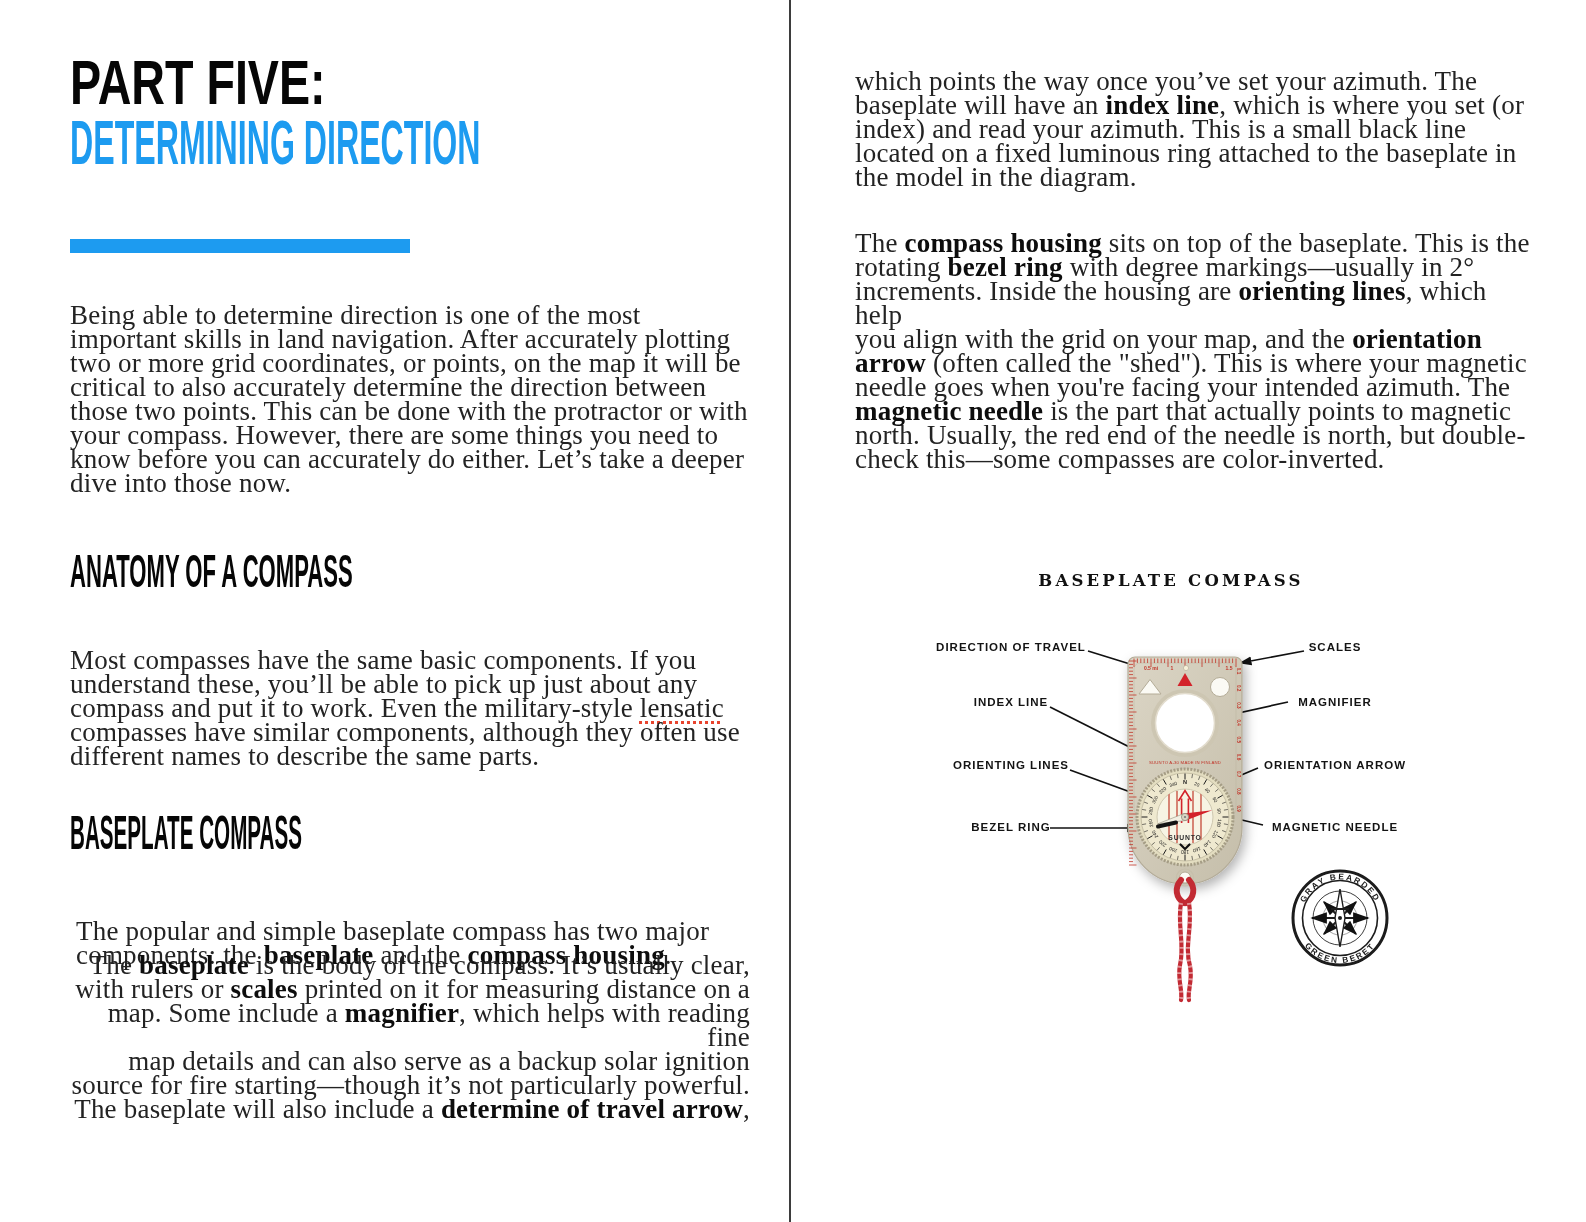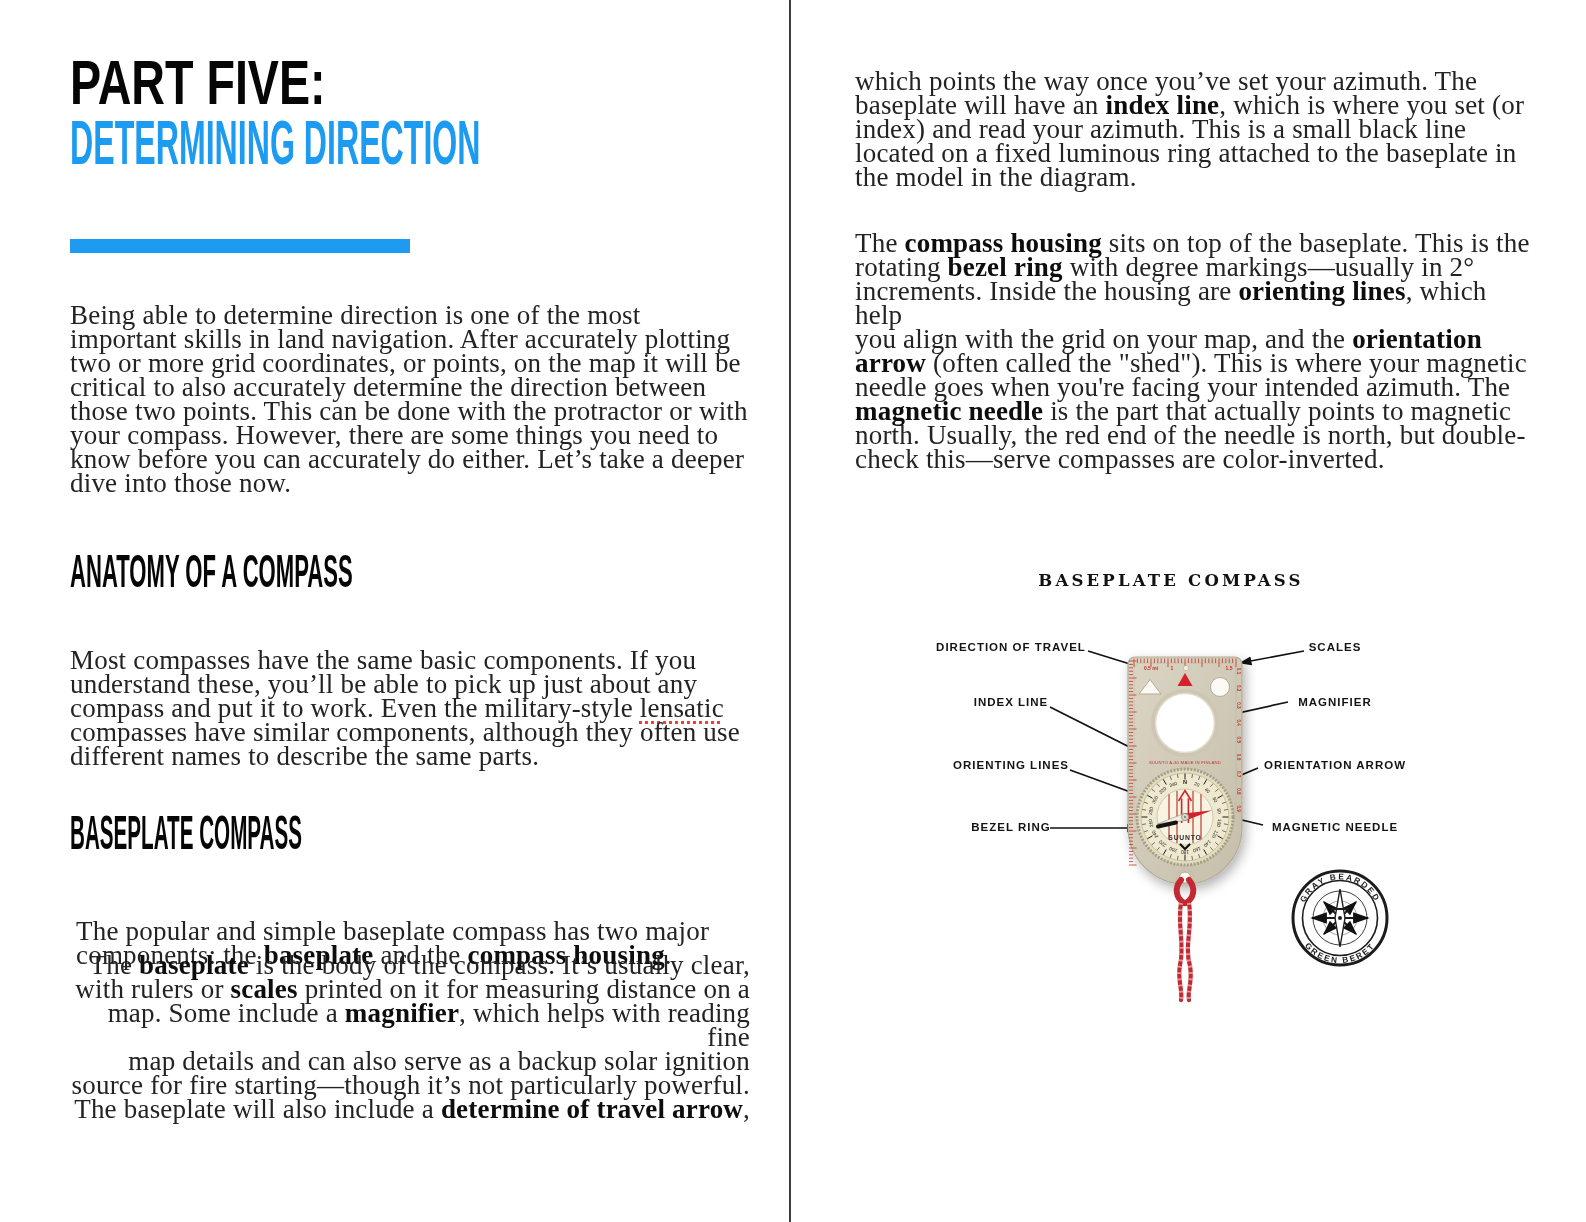--- a/index.html
+++ b/index.html
@@ -75,21 +75,21 @@
 located on a fixed luminous ring attached to the baseplate in
 the model in the diagram.</span></p>
   <p class="body" style="left:855px;top:231px;"><span>The </span><span class="bold">compass housing</span><span> sits on top of the baseplate. This is the
 rotating </span><span class="bold">bezel ring</span><span> with degree markings—usually in 2°
 increments. Inside the housing are </span><span class="bold">orienting lines</span><span>, which help
 you align with the grid on your map, and the </span><span class="bold">orientation
 arrow</span><span> (often called the "shed"). This is where your magnetic
 needle goes when you're facing your intended azimuth. The
 </span><span class="bold">magnetic needle</span><span> is the part that actually points to magnetic
 north. Usually, the red end of the needle is north, but double-
-check this—serve compasses are color-inverted.</span></p>
+check this—some compasses are color-inverted.</span></p>
 
   <div class="diagram">
     <div class="dg-title">BASEPLATE COMPASS</div>
 
     <div class="dg-label" style="left:106px;top:87px;">DIRECTION OF TRAVEL</div>
     <div class="dg-label" style="left:106px;top:142px;">INDEX LINE</div>
     <div class="dg-label" style="left:106px;top:205px;">ORIENTING LINES</div>
     <div class="dg-label" style="left:106px;top:267px;">BEZEL RING</div>
     <div class="dg-label" style="left:430px;top:87px;">SCALES</div>
     <div class="dg-label" style="left:430px;top:142px;">MAGNIFIER</div>

